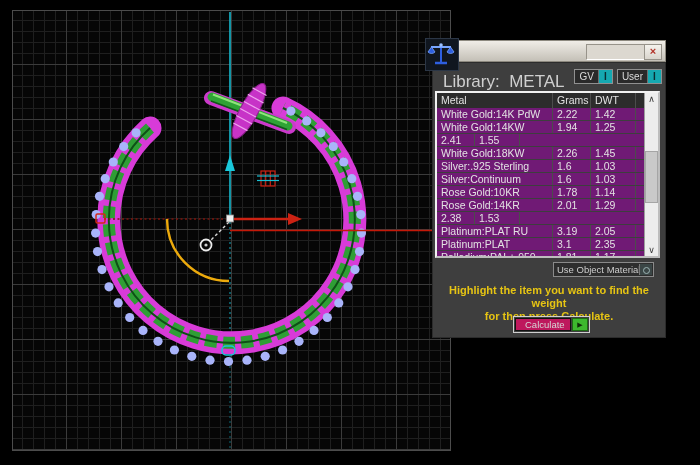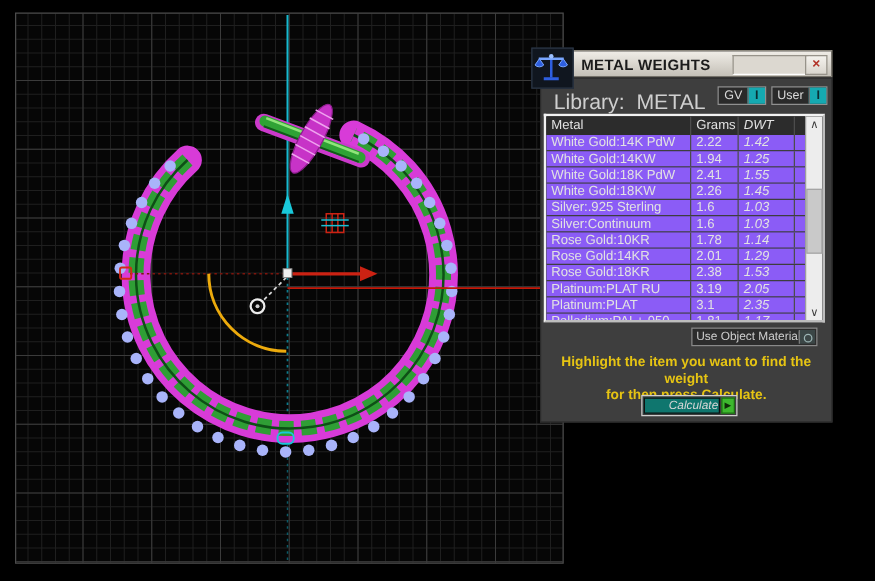--- a/index.html
+++ b/index.html
@@ -37,38 +37,38 @@
   .lib-label{position:absolute;left:10px;top:9px;font-size:17px;color:#cfcfcf;}
   .tgl-row{position:absolute;right:3px;top:6px;display:flex;gap:4px;}
   .tgl-group{display:inline-flex;border:1px solid #909090;background:#2a2a2a;justify-content:center;}
   .tgl-label{padding:0 4px;font-size:10px;color:#dadada;line-height:13px;}
   .tgl-ind{width:13px;background:#15a9b1;color:#0a2e33;font-weight:bold;font-size:10px;text-align:center;line-height:13px;border-left:1px solid #6f6f6f;}
   
   .mtable{position:absolute;left:2px;top:28px;width:225px;height:167px;box-sizing:border-box;
     border:2px solid;border-color:#f2f2f2 #bdbdbd #bdbdbd #f2f2f2;background:#1c1c1c;overflow:hidden;}
   .thead{position:absolute;left:0;top:0;right:13px;height:15px;display:flex;background:#2c2c2c;color:#e6e6e6;font-size:10.5px;}
   .rows{position:absolute;left:0;top:15px;right:13px;bottom:0;overflow:hidden;}
-  .trow{height:12px;display:flex;border-bottom:1px solid #3e3e3e;background:#8b5cf6;}
+  .trow{height:12px;display:flex;border-bottom:1px solid #3e3e3e;background:#701a75;}
   .tcell{font-size:10.5px;color:#e2e2e2;line-height:12px;padding-left:4px;box-sizing:border-box;overflow:hidden;white-space:nowrap;}
   .thead .tcell{line-height:15px;}
   .c0{width:116px;border-right:1px solid #4c4c4c;}
   .c1{width:38px;border-right:1px solid #4c4c4c;}
-  .c2{width:45px;border-right:1px solid #4c4c4c;font-style:italic;}
+  .c2{width:45px;border-right:1px solid #4c4c4c;}
   .sb{position:absolute;right:0;top:0;bottom:0;width:13px;background:#ededed;border-left:1px solid #9e9e9e;}
   .sb-up,.sb-down{position:absolute;left:0;right:0;height:12px;text-align:center;color:#3a3a3a;font-size:9px;line-height:12px;}
   .sb-up{top:0;} .sb-down{bottom:0;}
   .sb-thumb{position:absolute;left:0;right:0;top:58px;height:52px;background:#c9c9c9;border:1px solid #a5a5a5;box-sizing:border-box;}
   
   .dropdown{position:absolute;left:120px;top:199px;width:101px;height:15px;background:#2d2d2d;border:1px solid #8a8a8a;box-sizing:border-box;color:#cdcdcd;font-size:9.5px;line-height:13px;padding-left:3px;}
   .dd-icon{position:absolute;right:1px;top:1px;bottom:1px;width:12px;background:#3b4646;border-left:1px solid #7a7a7a;}
   .dd-icon:after{content:"";position:absolute;left:2.5px;top:2.5px;width:5px;height:5px;border:1.5px solid #9cb4b4;border-radius:50%;}
   
   .instruction{position:absolute;left:0;right:0;top:221px;text-align:center;color:#e6c413;font-weight:bold;font-size:11px;line-height:13px;}
   .calc-btn{position:absolute;left:80px;top:253px;width:77px;height:17px;border:1px solid #cfcfcf;background:#3e3e3e;box-sizing:border-box;display:flex;padding:1px;}
-  .calc-text{flex:1;background:#0f766e;border:1px solid #111;color:#d6d6d6;font-size:9.5px;line-height:11px;padding-left:19px;font-style:italic;}
+  .calc-text{flex:1;background:#be185d;border:1px solid #111;color:#d6d6d6;font-size:9.5px;line-height:11px;padding-left:9px;}
   .calc-go{width:14px;background:#3db82e;border:1px solid #1d6b13;color:#0f2d09;font-size:7px;line-height:11px;text-align:center;margin-left:1px;}
 </style>
 </head>
 <body>
 
 <div class="viewport"></div>
 
 <svg class="scene" width="700" height="465" viewBox="0 0 700 465">
 
   <g>
@@ -165,21 +165,20 @@
     <rect x="261" y="171" width="14" height="15" fill="none" stroke="#cc2213" stroke-width="1.2"></rect>
     <line x1="265.7" y1="171" x2="265.7" y2="186" stroke="#cc2213" stroke-width="1.2"></line>
     <line x1="270.3" y1="171" x2="270.3" y2="186" stroke="#cc2213" stroke-width="1.2"></line>
     <line x1="257" y1="176" x2="279" y2="176" stroke="#18c0d4" stroke-width="1.2"></line>
     <line x1="257" y1="180.5" x2="279" y2="180.5" stroke="#18c0d4" stroke-width="1.2"></line>
   </g>
 </svg>
 
 <div class="panel">
   <div class="titlebar">
-    <span class="title-text">METAL WEIGHTS</span>
     <span class="title-recess"></span>
     <span class="close-btn">×</span>
   </div>
 
   <div class="panel-icon">
     <svg width="30" height="29" viewBox="0 0 30 29">
       <line x1="15" y1="6" x2="15" y2="23" stroke="#2e5fe0" stroke-width="2"></line>
       <line x1="9" y1="24" x2="21" y2="24" stroke="#2e5fe0" stroke-width="2.5"></line>
       <line x1="5" y1="8" x2="25" y2="8" stroke="#79a6ff" stroke-width="2"></line>
       <path d="M2 13 a4.5 4 0 0 0 7 0 l-3.5 -5 z" fill="#2e5fe0" stroke="#79a6ff" stroke-width="0.8"></path>
@@ -213,21 +212,20 @@
             <span class="tcell c0">White Gold:14K PdW</span>
             <span class="tcell c1">2.22</span>
             <span class="tcell c2">1.42</span>
           </div>
           <div class="trow">
             <span class="tcell c0">White Gold:14KW</span>
             <span class="tcell c1">1.94</span>
             <span class="tcell c2">1.25</span>
           </div>
           <div class="trow">
-            <span class="tcell c0">White Gold:18K PdW</span>
             <span class="tcell c1">2.41</span>
             <span class="tcell c2">1.55</span>
           </div>
           <div class="trow">
             <span class="tcell c0">White Gold:18KW</span>
             <span class="tcell c1">2.26</span>
             <span class="tcell c2">1.45</span>
           </div>
           <div class="trow">
             <span class="tcell c0">Silver:.925 Sterling</span>
@@ -243,21 +241,20 @@
             <span class="tcell c0">Rose Gold:10KR</span>
             <span class="tcell c1">1.78</span>
             <span class="tcell c2">1.14</span>
           </div>
           <div class="trow">
             <span class="tcell c0">Rose Gold:14KR</span>
             <span class="tcell c1">2.01</span>
             <span class="tcell c2">1.29</span>
           </div>
           <div class="trow">
-            <span class="tcell c0">Rose Gold:18KR</span>
             <span class="tcell c1">2.38</span>
             <span class="tcell c2">1.53</span>
           </div>
           <div class="trow">
             <span class="tcell c0">Platinum:PLAT RU</span>
             <span class="tcell c1">3.19</span>
             <span class="tcell c2">2.05</span>
           </div>
           <div class="trow">
             <span class="tcell c0">Platinum:PLAT</span>

